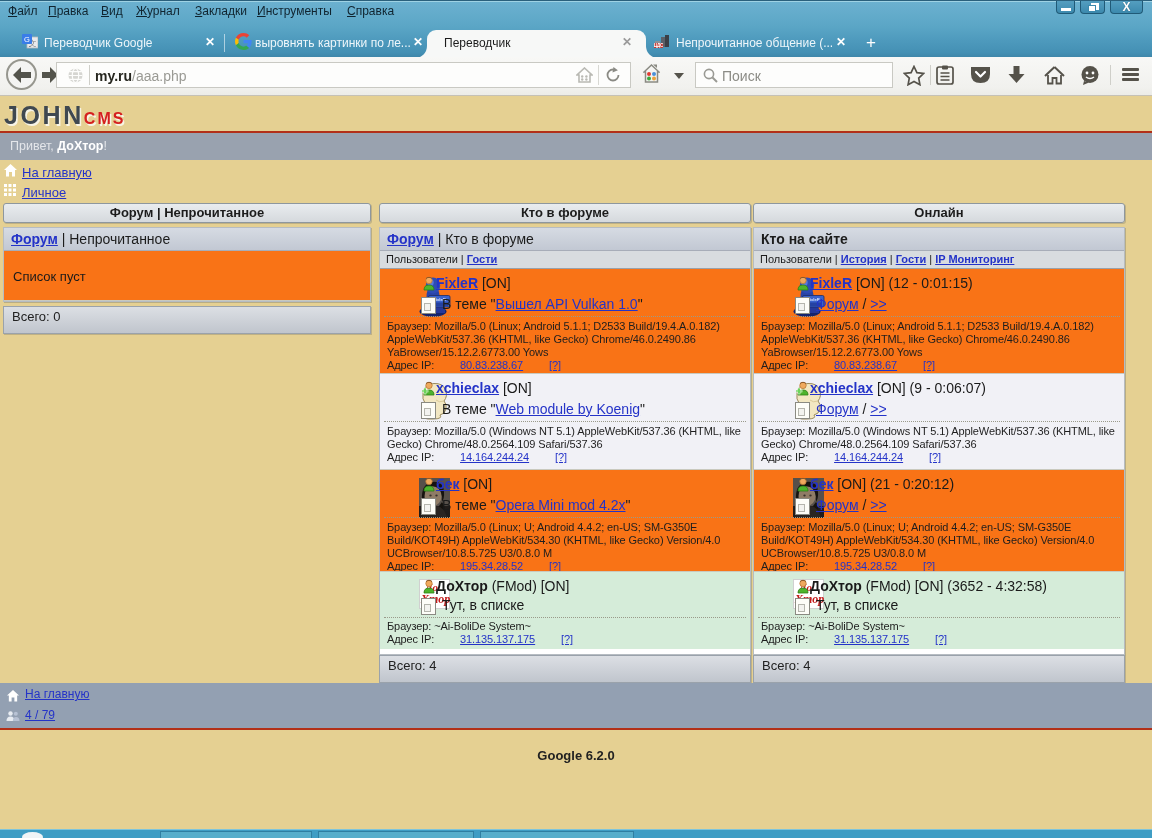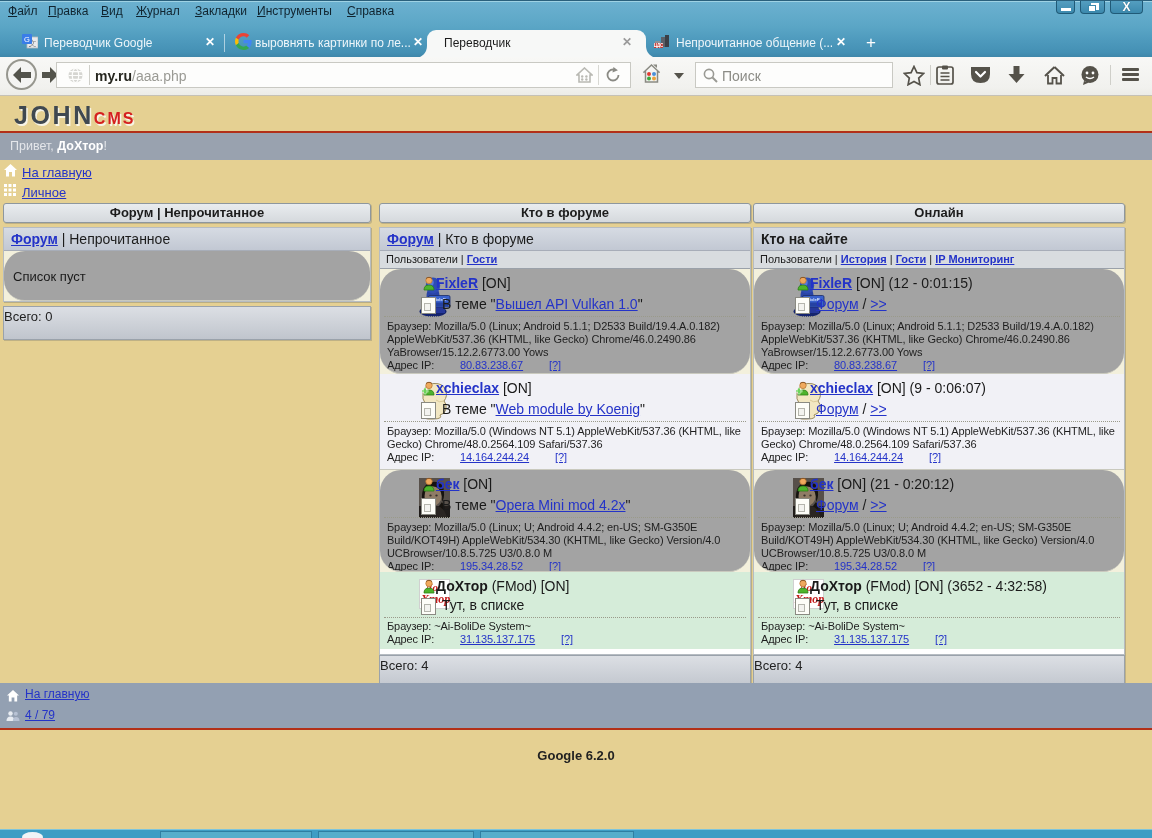--- a/index.html
+++ b/index.html
@@ -26,33 +26,33 @@
 
 #toolbar{position:absolute;left:0;top:57px;width:1152px;height:39px;z-index:5;
  background:linear-gradient(#f8f8f6,#f1f1ee 80%,#ecece8);border-bottom:1px solid #c5c1b6;}
 .box{position:absolute;top:5px;height:26px;background:#fdfdfc;border:1px solid #c9c9c3;}
 
 #page{position:absolute;left:0;top:93px;width:1152px;height:736px;background:#e5d092;font-size:13px;color:#1a1a1a;}
 a{color:#2433c8;text-decoration:underline;}
 #redline1{position:absolute;left:0;top:38px;width:1152px;height:2px;background:#b23018;}
 #greet{position:absolute;left:0;top:40px;width:1152px;height:27px;background:#99a2af;color:#e4e6ea;
  font-size:12.5px;line-height:27px;padding-left:10px;}
-#logo{position:absolute;left:14px;top:8px;}
+#logo{position:absolute;left:4px;top:8px;}
 
 .colhdr{position:absolute;top:110px;height:20px;border:1px solid #8e979e;border-radius:3px;
  background:linear-gradient(#e9ecef,#d5d9dd);text-align:center;font-weight:bold;font-size:13px;color:#1c1c1c;
  line-height:18px;box-shadow:1px 1px 0 rgba(120,120,110,.35);}
 .blkhdr{height:23px;background:linear-gradient(#d6dbe3,#c2c8d3);border-bottom:1px solid #a7adb8;
  font-size:14px;line-height:22px;padding-left:7px;color:#1c1c1c;}
 .subrow{height:18px;background:#d8dcdf;border-bottom:1px solid #9aa1a9;font-size:11px;line-height:17px;padding-left:6px;color:#1c1c1c;}
-.vsego{position:absolute;height:34px;background:linear-gradient(#dcdfe4,#c0c5cd);border:1px solid #9aa2ab;
- font-size:13px;line-height:20px;padding-left:0;color:#222;box-shadow:1px 1px 0 rgba(120,120,110,.35);}
+.vsego{position:absolute;height:28px;background:linear-gradient(#dcdfe4,#c0c5cd);border:1px solid #9aa2ab;
+ font-size:13px;line-height:20px;padding-left:8px;color:#222;box-shadow:1px 1px 0 rgba(120,120,110,.35);}
 .col{position:absolute;top:134px;box-shadow:1px 1px 0 rgba(120,120,110,.4);border:1px solid #b6bcc2;background:#f3f0dc;}
 .row{position:relative;overflow:hidden;}
-.r-cream{background:#a3a3a3;border-radius:21px;}
+.r-cream{background:#f97316;}
 .r-light{background:#f1f1f6;}
 .r-green{background:#d5ecd9;}
 .uinfo{position:absolute;left:7px;top:51px;font-size:11px;line-height:13px;color:#1e1e1e;letter-spacing:-0.1px;}
 .uinfo a{font-size:11px;margin-left:23px;}
 .dotted{position:absolute;left:4px;right:4px;top:47px;border-top:1px dotted #9a9a8a;}
 .whitegap{height:5px;background:#fff;}
 .av{position:absolute;left:19px;top:8px;margin-left:20px;}
 .pi{position:absolute;left:42px;top:7px;}
 .bx{position:absolute;left:41px;top:28px;width:15px;height:17px;background:#fdfdf8;border:1px solid #8a8a82;}
 .bx i{position:absolute;left:2px;bottom:2px;width:7px;height:8px;border:1px solid #b5b5ad;background:#f3f3ef;}

